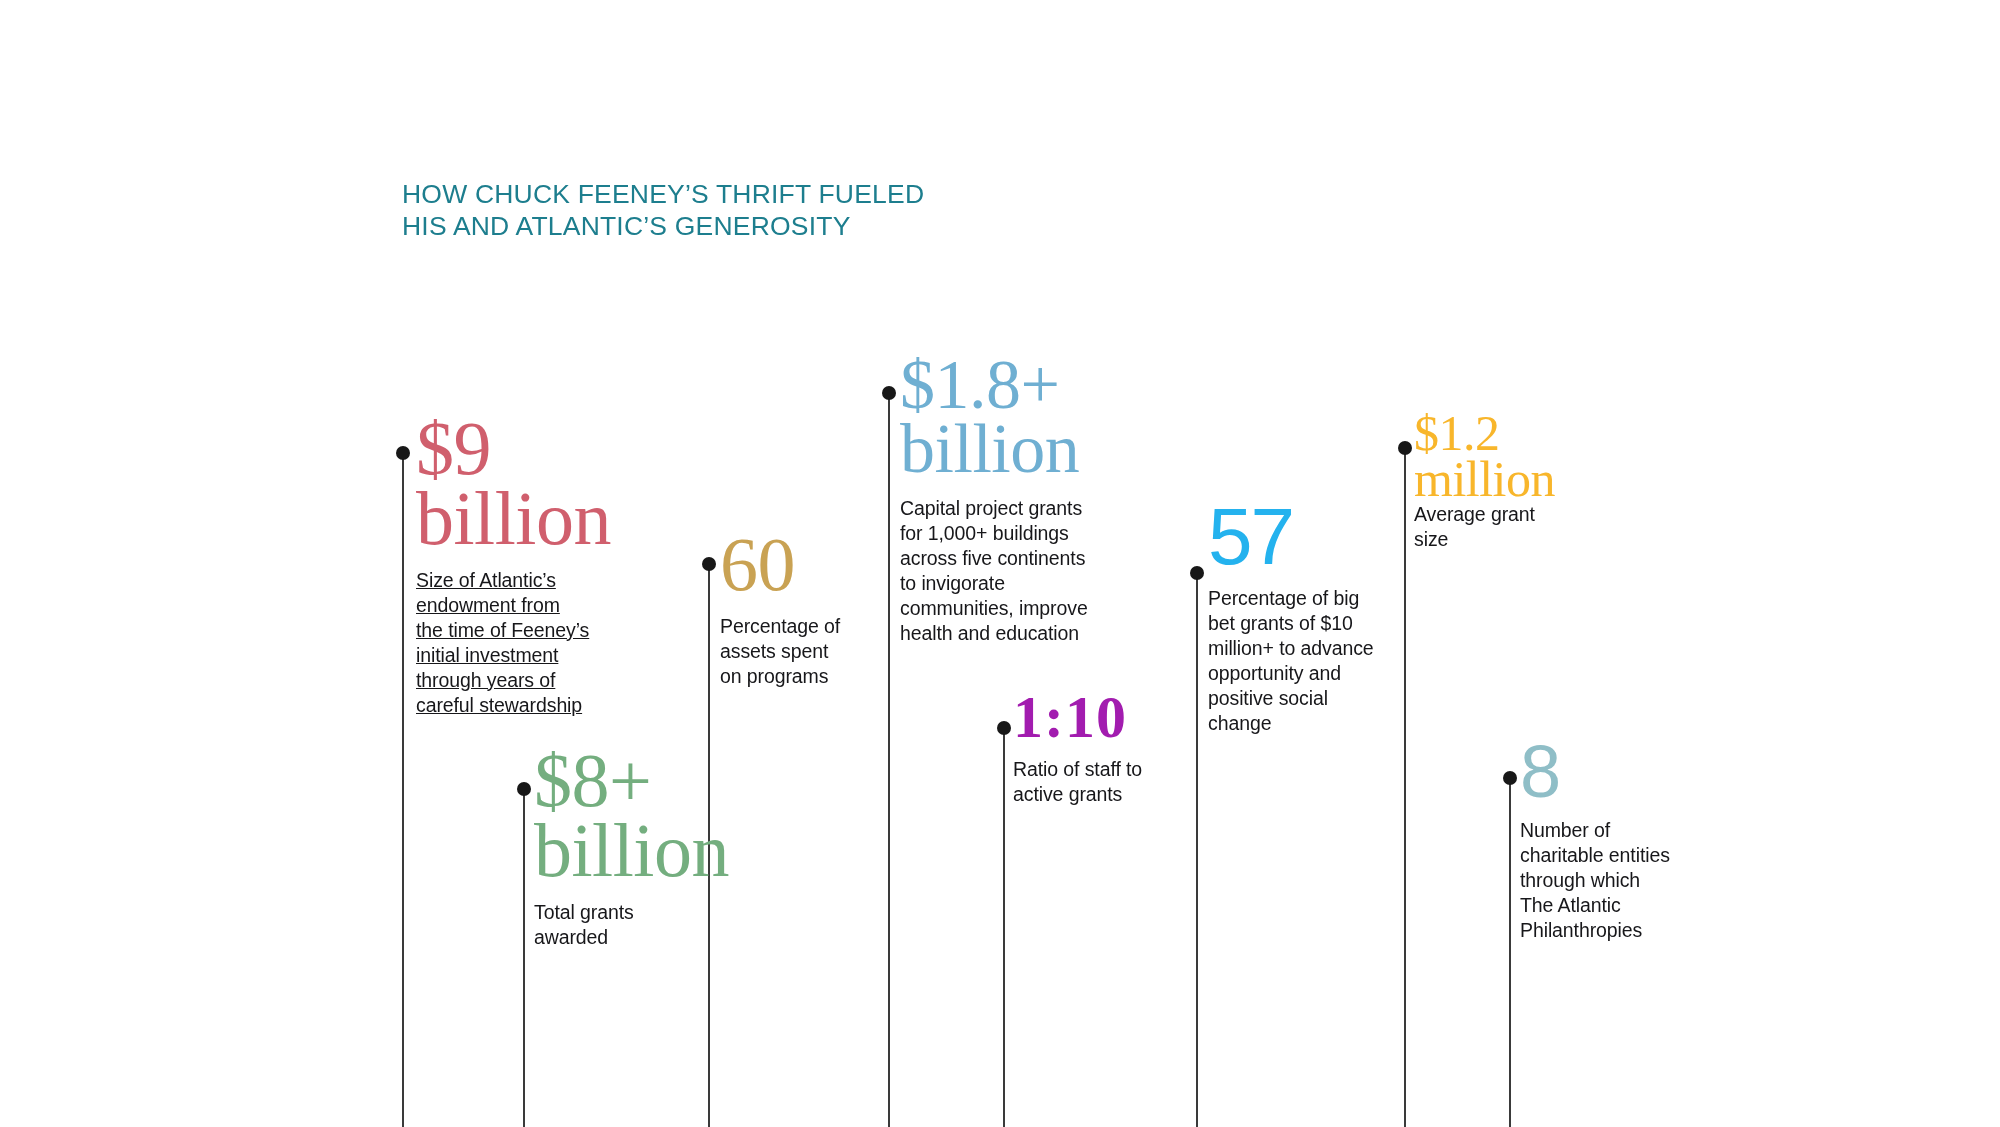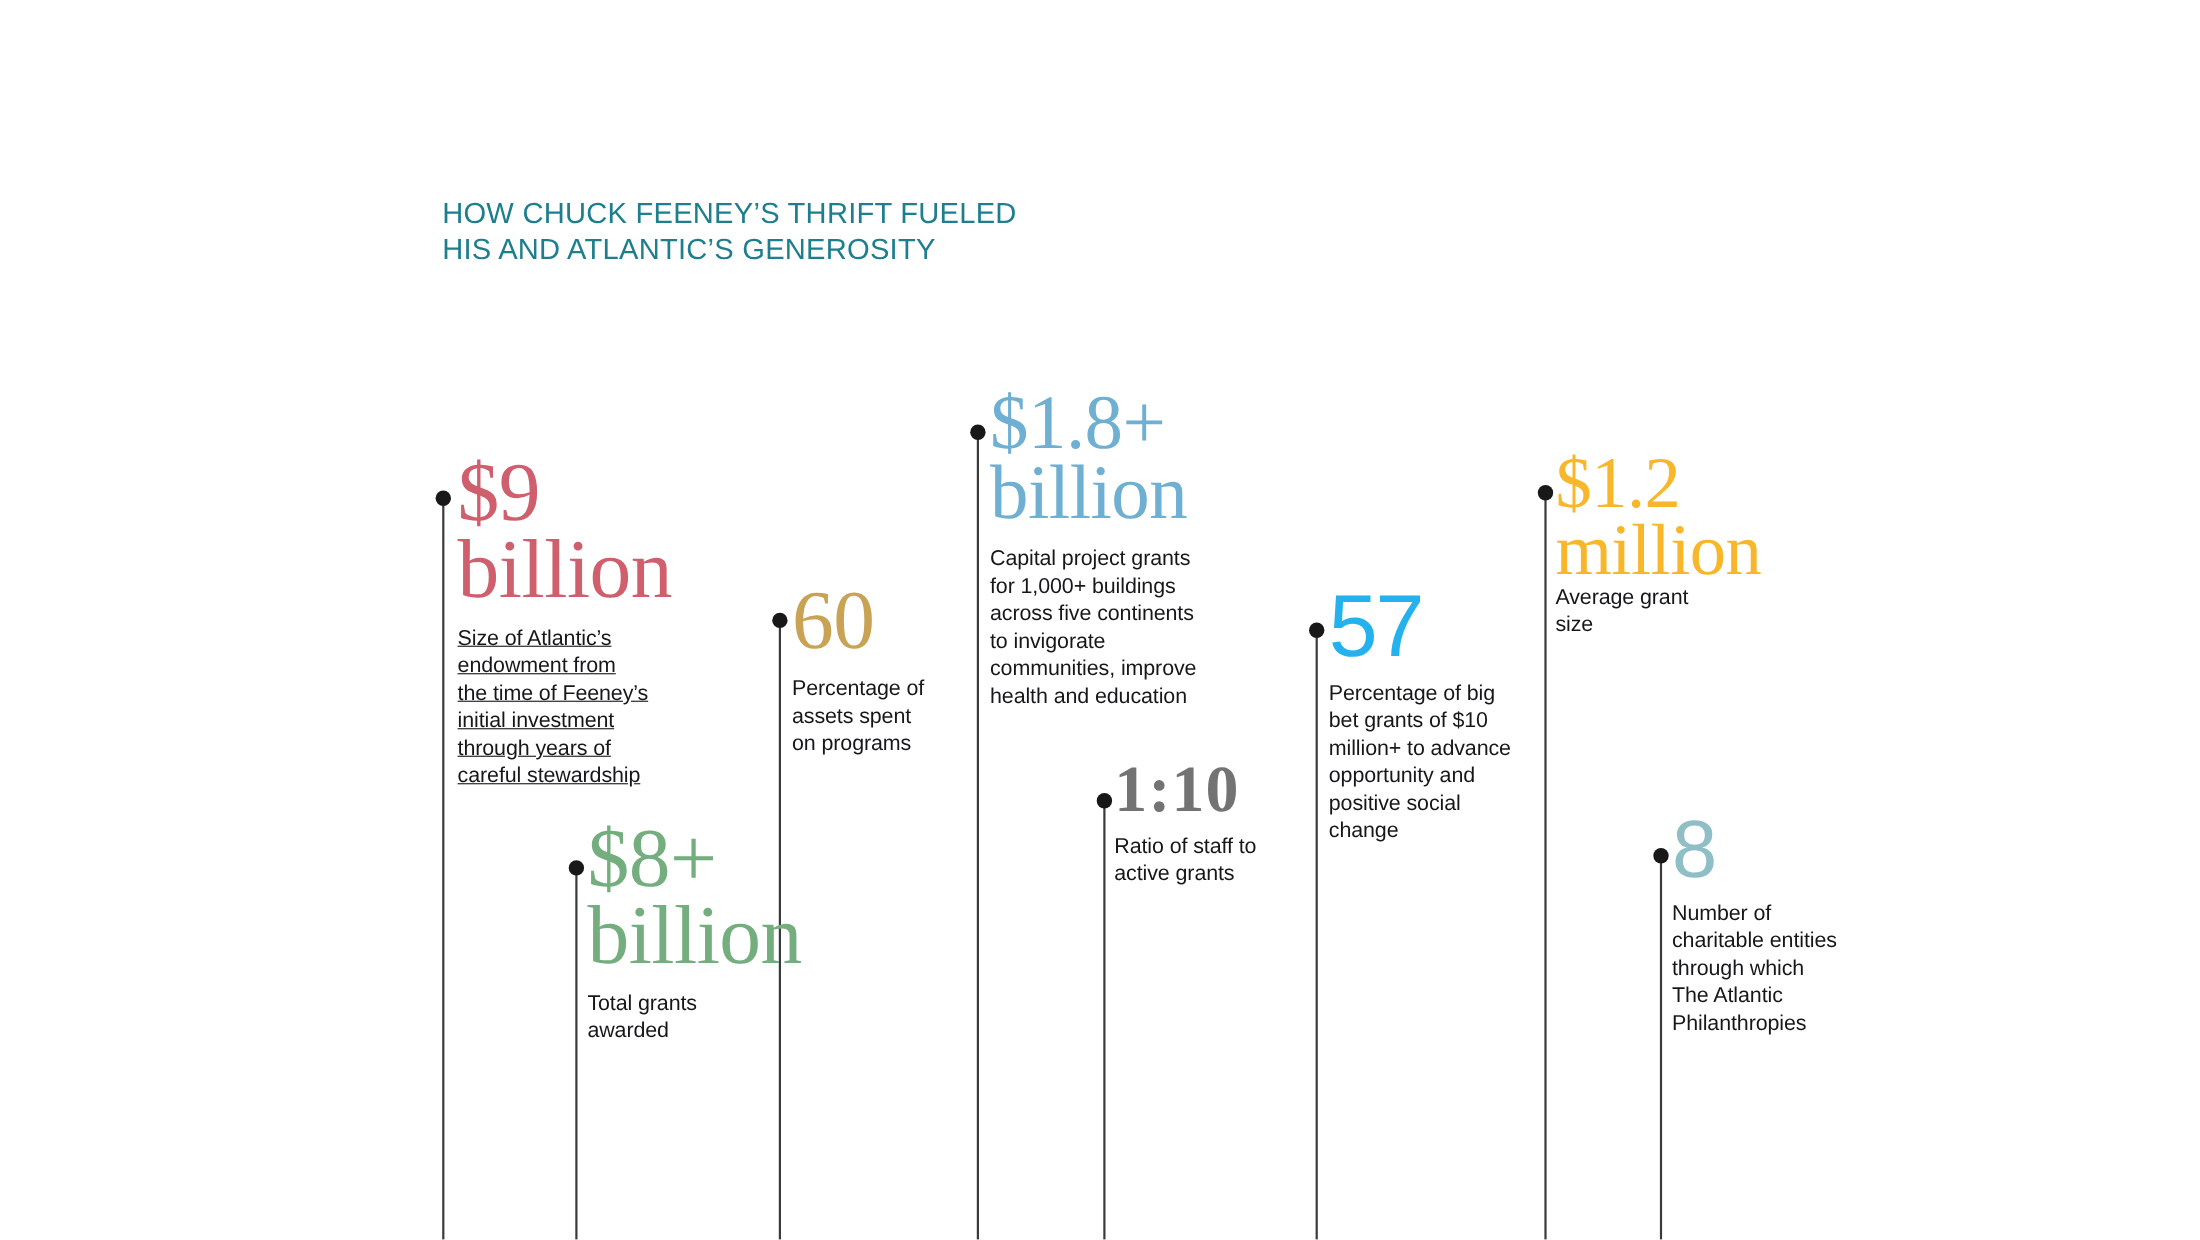--- a/index.html
+++ b/index.html
@@ -137,37 +137,37 @@
 billion</span>
     <span class="caption" style="margin-top:14px;">Capital project grants
 for 1,000+ buildings
 across five continents
 to invigorate
 communities, improve
 health and education</span>
   </div>
 
   <div class="stat" style="left:1013px; top:690px; width:180px;">
-    <span class="big" style="color:#737373; font-size:60px; letter-spacing:1px; font-weight:700;">1:10</span>
+    <span class="big" style="color:#a21caf; font-size:60px; letter-spacing:1px; font-weight:700;">1:10</span>
     <span class="caption" style="margin-top:12px;">Ratio of staff to
 active grants</span>
   </div>
 
-  <div class="stat" style="left:1208px; top:532px; width:180px;">
+  <div class="stat" style="left:1208px; top:500px; width:180px;">
     <span class="big sans" style="color:#24B2EE; font-size:80px;">57</span>
     <span class="caption" style="margin-top:12px;">Percentage of big
 bet grants of $10
 million+ to advance
 opportunity and
 positive social
 change</span>
   </div>
 
   <div class="stat" style="left:1414px; top:410px; width:200px;">
-    <span class="big" style="color:#F8B62B; font-size:66px;">$1.2
+    <span class="big" style="color:#F8B62B; font-size:50px;">$1.2
 million</span>
     <span class="caption" style="margin-top:0;">Average grant
 size</span>
   </div>
 
   <div class="stat" style="left:1520px; top:738px; width:180px;">
     <span class="big sans" style="color:#8FBEC7; font-size:74px;">8</span>
     <span class="caption" style="margin-top:12px;">Number of
 charitable entities
 through which

